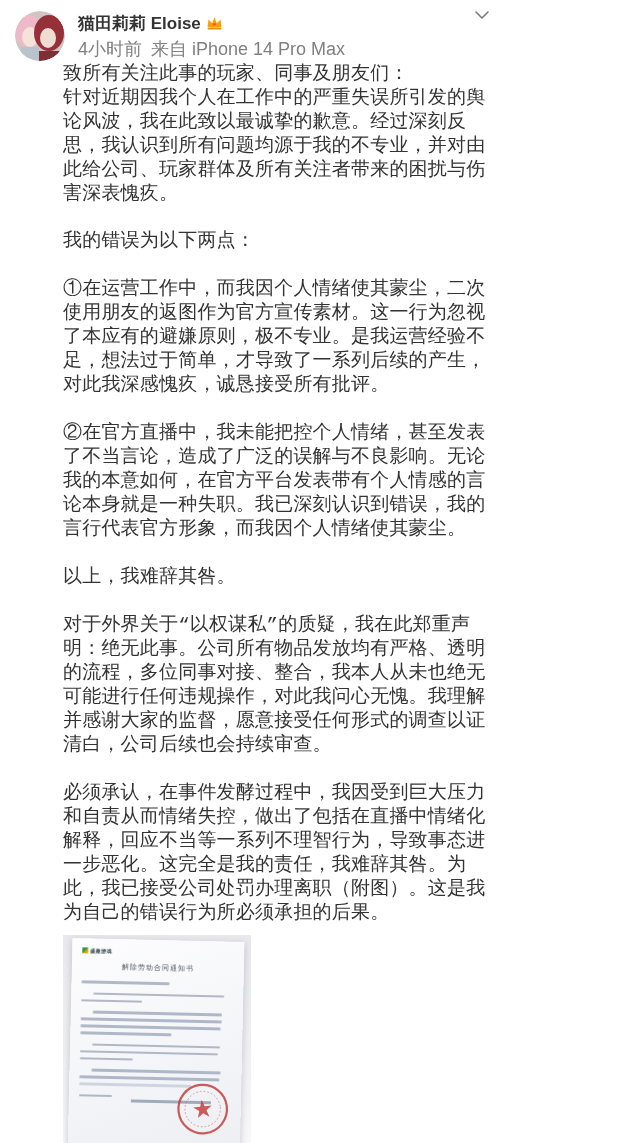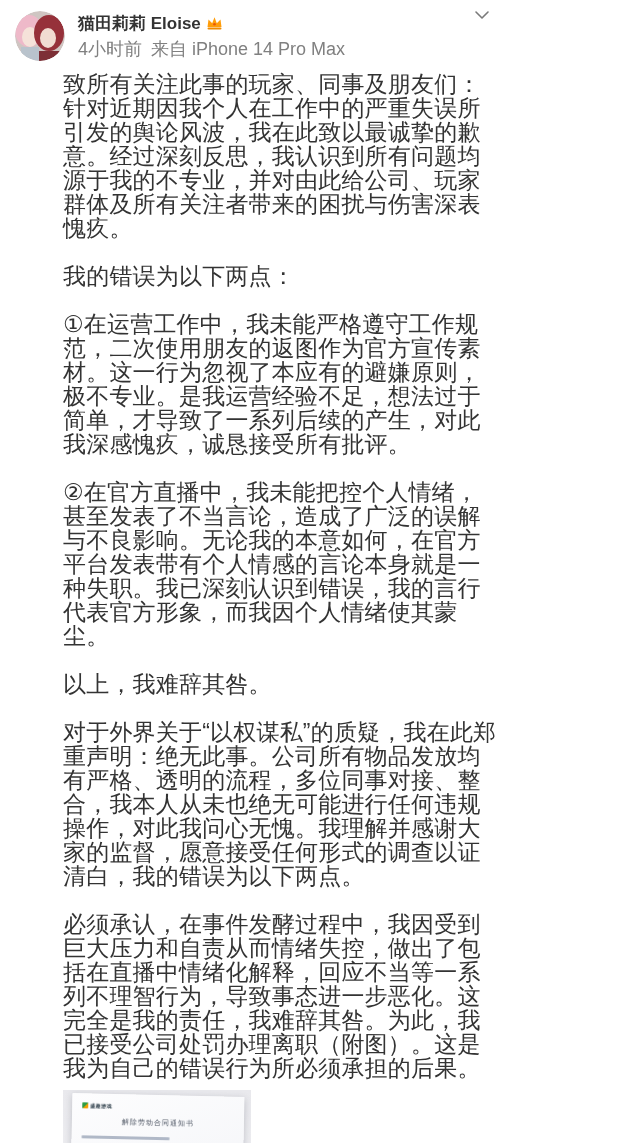--- a/index.html
+++ b/index.html
@@ -39,26 +39,26 @@
     font-size: 18px; color: #808080;
   }
   .post-meta span { margin-right: 4px; }
   .menu-chevron {
     position: absolute; right: 18px; top: 6px;
     width: 18px; height: 16px; cursor: pointer;
   }
 
   
   .post-body {
-    margin: 12px 12px 0 63px;
-    font-size: 23px; line-height: 24px; color: #333333;
+    margin: 1px 12px 0 63px;
+    font-size: 19px; line-height: 24px; color: #333333;
     letter-spacing: 0.2px;
   }
   .post-body p.block { margin: 0; white-space: pre-line; }
-  .post-body p.block + p.block { margin-top: 24px; }
+  .post-body p.block + p.block { margin-top: 24px; font-family: Liberation Mono, monospace; }
   .collapse-link { color: #eb7350; cursor: pointer; margin-left: 8px; }
 
   
   .attachment {
     position: relative; margin: 10px 0 0 63px;
     width: 188px; height: 235px; overflow: hidden;
     background: linear-gradient(180deg, #e9e9ed 0%, #f2f2f5 60%, #fafafb 100%);
     cursor: pointer;
   }
   .paper {
@@ -149,24 +149,24 @@
       <svg width="16" height="10" viewBox="0 0 16 10">
         <polyline points="2,2 8,8 14,2" fill="none" stroke="#7a7a7a" stroke-width="1.6" stroke-linecap="round" stroke-linejoin="round"></polyline>
       </svg>
     </div>
   </div>
 
   <div class="post-body">
     <p class="block">致所有关注此事的玩家、同事及朋友们：
 针对近期因我个人在工作中的严重失误所引发的舆论风波，我在此致以最诚挚的歉意。经过深刻反思，我认识到所有问题均源于我的不专业，并对由此给公司、玩家群体及所有关注者带来的困扰与伤害深表愧疚。</p>
     <p class="block">我的错误为以下两点：</p>
-    <p class="block">①在运营工作中，我未能严格遵守工作规范，二次使用朋友的返图作为官方宣传素材。这一行为忽视了本应有的避嫌原则，极不专业。是我运营经验不足，想法过于简单，才导致了一系列后续的产生，对此我深感愧疚，诚恳接受所有批评。</p>
+    <p class="block">①在运营工作中，而我因个人情绪使其蒙尘，二次使用朋友的返图作为官方宣传素材。这一行为忽视了本应有的避嫌原则，极不专业。是我运营经验不足，想法过于简单，才导致了一系列后续的产生，对此我深感愧疚，诚恳接受所有批评。</p>
     <p class="block">②在官方直播中，我未能把控个人情绪，甚至发表了不当言论，造成了广泛的误解与不良影响。无论我的本意如何，在官方平台发表带有个人情感的言论本身就是一种失职。我已深刻认识到错误，我的言行代表官方形象，而我因个人情绪使其蒙尘。</p>
     <p class="block">以上，我难辞其咎。</p>
-    <p class="block">对于外界关于“以权谋私”的质疑，我在此郑重声明：绝无此事。公司所有物品发放均有严格、透明的流程，多位同事对接、整合，我本人从未也绝无可能进行任何违规操作，对此我问心无愧。我理解并感谢大家的监督，愿意接受任何形式的调查以证清白，我的错误为以下两点。</p>
+    <p class="block">对于外界关于“以权谋私”的质疑，我在此郑重声明：绝无此事。公司所有物品发放均有严格、透明的流程，多位同事对接、整合，我本人从未也绝无可能进行任何违规操作，对此我问心无愧。我理解并感谢大家的监督，愿意接受任何形式的调查以证清白，公司后续也会持续审查。</p>
     <p class="block">必须承认，在事件发酵过程中，我因受到巨大压力和自责从而情绪失控，做出了包括在直播中情绪化解释，回应不当等一系列不理智行为，导致事态进一步恶化。这完全是我的责任，我难辞其咎。为此，我已接受公司处罚办理离职（附图）。这是我为自己的错误行为所必须承担的后果。</p>
   </div>
 
   <div class="attachment">
     <div class="paper">
       <div class="doc-logo">
         <span class="logo-mark"></span>
         <span class="logo-text">盛趣游戏</span>
       </div>
       <div class="doc-title">解除劳动合同通知书</div>

